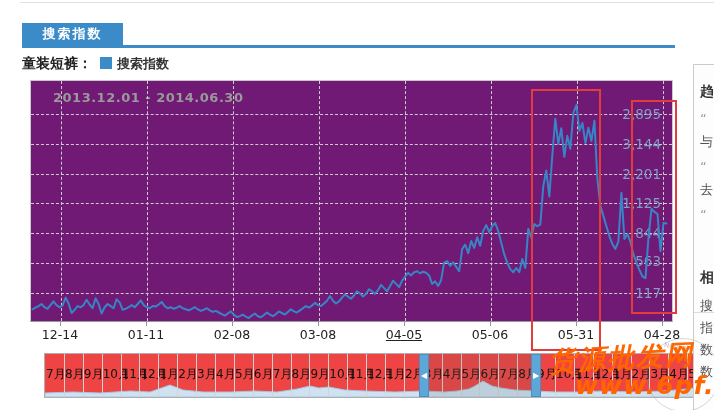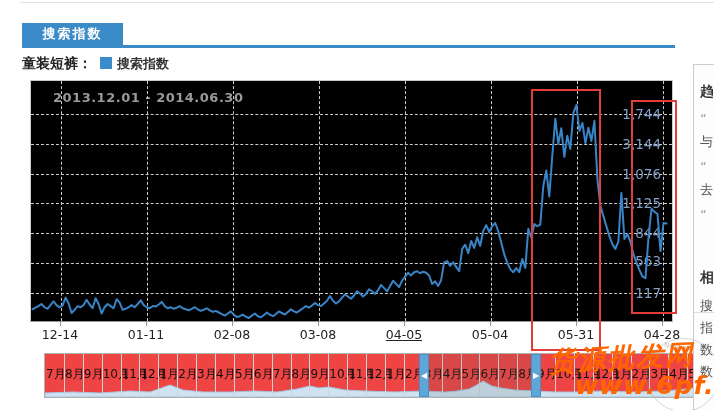--- a/index.html
+++ b/index.html
@@ -12,21 +12,21 @@
   .top-rule{left:20px;top:2px;width:694px;height:1px;background:#e2e2e2;}
   
   .tab{left:22px;top:23px;width:101px;height:22px;background:#3a8bc8;color:#fff;
        font-size:13px;font-weight:bold;text-align:center;line-height:22px;letter-spacing:2px;cursor:pointer;}
   .tab-underline{left:22px;top:45px;width:653px;height:3px;background:#3a8bc8;}
   
   .legend-row{left:22px;top:55px;height:18px;font-size:14px;color:#222;font-weight:bold;white-space:nowrap;}
   .legend-swatch{display:inline-block;width:12px;height:12px;background:#3a8bc8;margin:0 5px 0 8px;vertical-align:-1px;}
   .legend-series{font-size:13px;color:#333;}
   
-  .chart{left:30px;top:80px;width:643px;height:242px;background:#000000;
+  .chart{left:30px;top:80px;width:643px;height:242px;background:#701a75;
          border:1px solid #c9c9c9;border-bottom:1px solid #979797;box-sizing:border-box;}
   .range-label{left:22px;top:9px;font-size:13px;font-weight:bold;color:#9a9a9a;letter-spacing:.5px;}
   .hgrid{left:0;width:641px;height:0;border-top:1px dashed #ccc;}
   .vgrid{top:0;width:0;height:240px;border-left:1px dashed #ccc;}
   .ylab{font-size:13.5px;color:#7f9fc6;width:60px;text-align:right;}
   .chart-svg{left:0;top:0;}
   .xtick{top:322px;width:1px;height:4px;background:#979797;}
   .xlab{top:327px;width:70px;text-align:center;font-size:12.5px;color:#222;}
   
   .hl{border:2px solid #e23c3c;background:transparent;}
@@ -63,25 +63,25 @@
 </div>
 <div class="abs tab-underline"></div>
 
 <div class="abs legend-row">
   <span>童装短裤：</span><span class="legend-swatch"></span><span class="legend-series">搜索指数</span>
 </div>
 
 <div class="abs chart" id="chart">
   <div class="abs range-label">2013.12.01 - 2014.06.30</div>
 <div class="abs hgrid" style="top: 33px;"></div>
-    <div class="abs ylab" style="left: 570px; top: 25px;">1,744</div>
+    <div class="abs ylab" style="left: 570px; top: 25px;">2,895</div>
     <div class="abs hgrid" style="top: 62.75px;"></div>
     <div class="abs ylab" style="left: 570px; top: 54.75px;">3,144</div>
     <div class="abs hgrid" style="top: 92.5px;"></div>
-    <div class="abs ylab" style="left: 570px; top: 84.5px;">1,076</div>
+    <div class="abs ylab" style="left: 570px; top: 84.5px;">2,201</div>
     <div class="abs hgrid" style="top: 122.25px;"></div>
     <div class="abs ylab" style="left: 570px; top: 114.25px;">1,125</div>
     <div class="abs hgrid" style="top: 152px;"></div>
     <div class="abs ylab" style="left: 570px; top: 144px;">844</div>
     <div class="abs hgrid" style="top: 181.75px;"></div>
     <div class="abs ylab" style="left: 570px; top: 172px;">563</div>
     <div class="abs hgrid" style="top: 211.5px;"></div>
     <div class="abs ylab" style="left: 570px; top: 203.5px;">117</div>
     <div class="abs vgrid" style="left: 30px;"></div>
     <div class="abs vgrid" style="left: 116px;"></div>
@@ -100,21 +100,21 @@
     <div class="abs xlab" style="left: 25px;">12-14</div>
     <div class="abs xtick" style="left: 146px;"></div>
     <div class="abs xlab" style="left: 111px;">01-11</div>
     <div class="abs xtick" style="left: 232px;"></div>
     <div class="abs xlab" style="left: 197px;">02-08</div>
     <div class="abs xtick" style="left: 318px;"></div>
     <div class="abs xlab" style="left: 283px;">03-08</div>
     <div class="abs xtick" style="left: 404px;"></div>
     <div class="abs xlab" style="left: 369px; text-decoration: underline;">04-05</div>
     <div class="abs xtick" style="left: 490px;"></div>
-    <div class="abs xlab" style="left: 455px;">05-04</div>
+    <div class="abs xlab" style="left: 455px;">05-06</div>
     <div class="abs xtick" style="left: 576px;"></div>
     <div class="abs xlab" style="left: 541px;">05-31</div>
     <div class="abs xtick" style="left: 662px;"></div>
     <div class="abs xlab" style="left: 627px;">04-28</div>
   </div>
 
 <div class="abs hl" style="left:531px;top:89px;width:66px;height:258px;"></div>
 <div class="abs hl" style="left:631px;top:100px;width:42px;height:210px;"></div>
 
 <div class="abs scrubber" id="scrubber">

